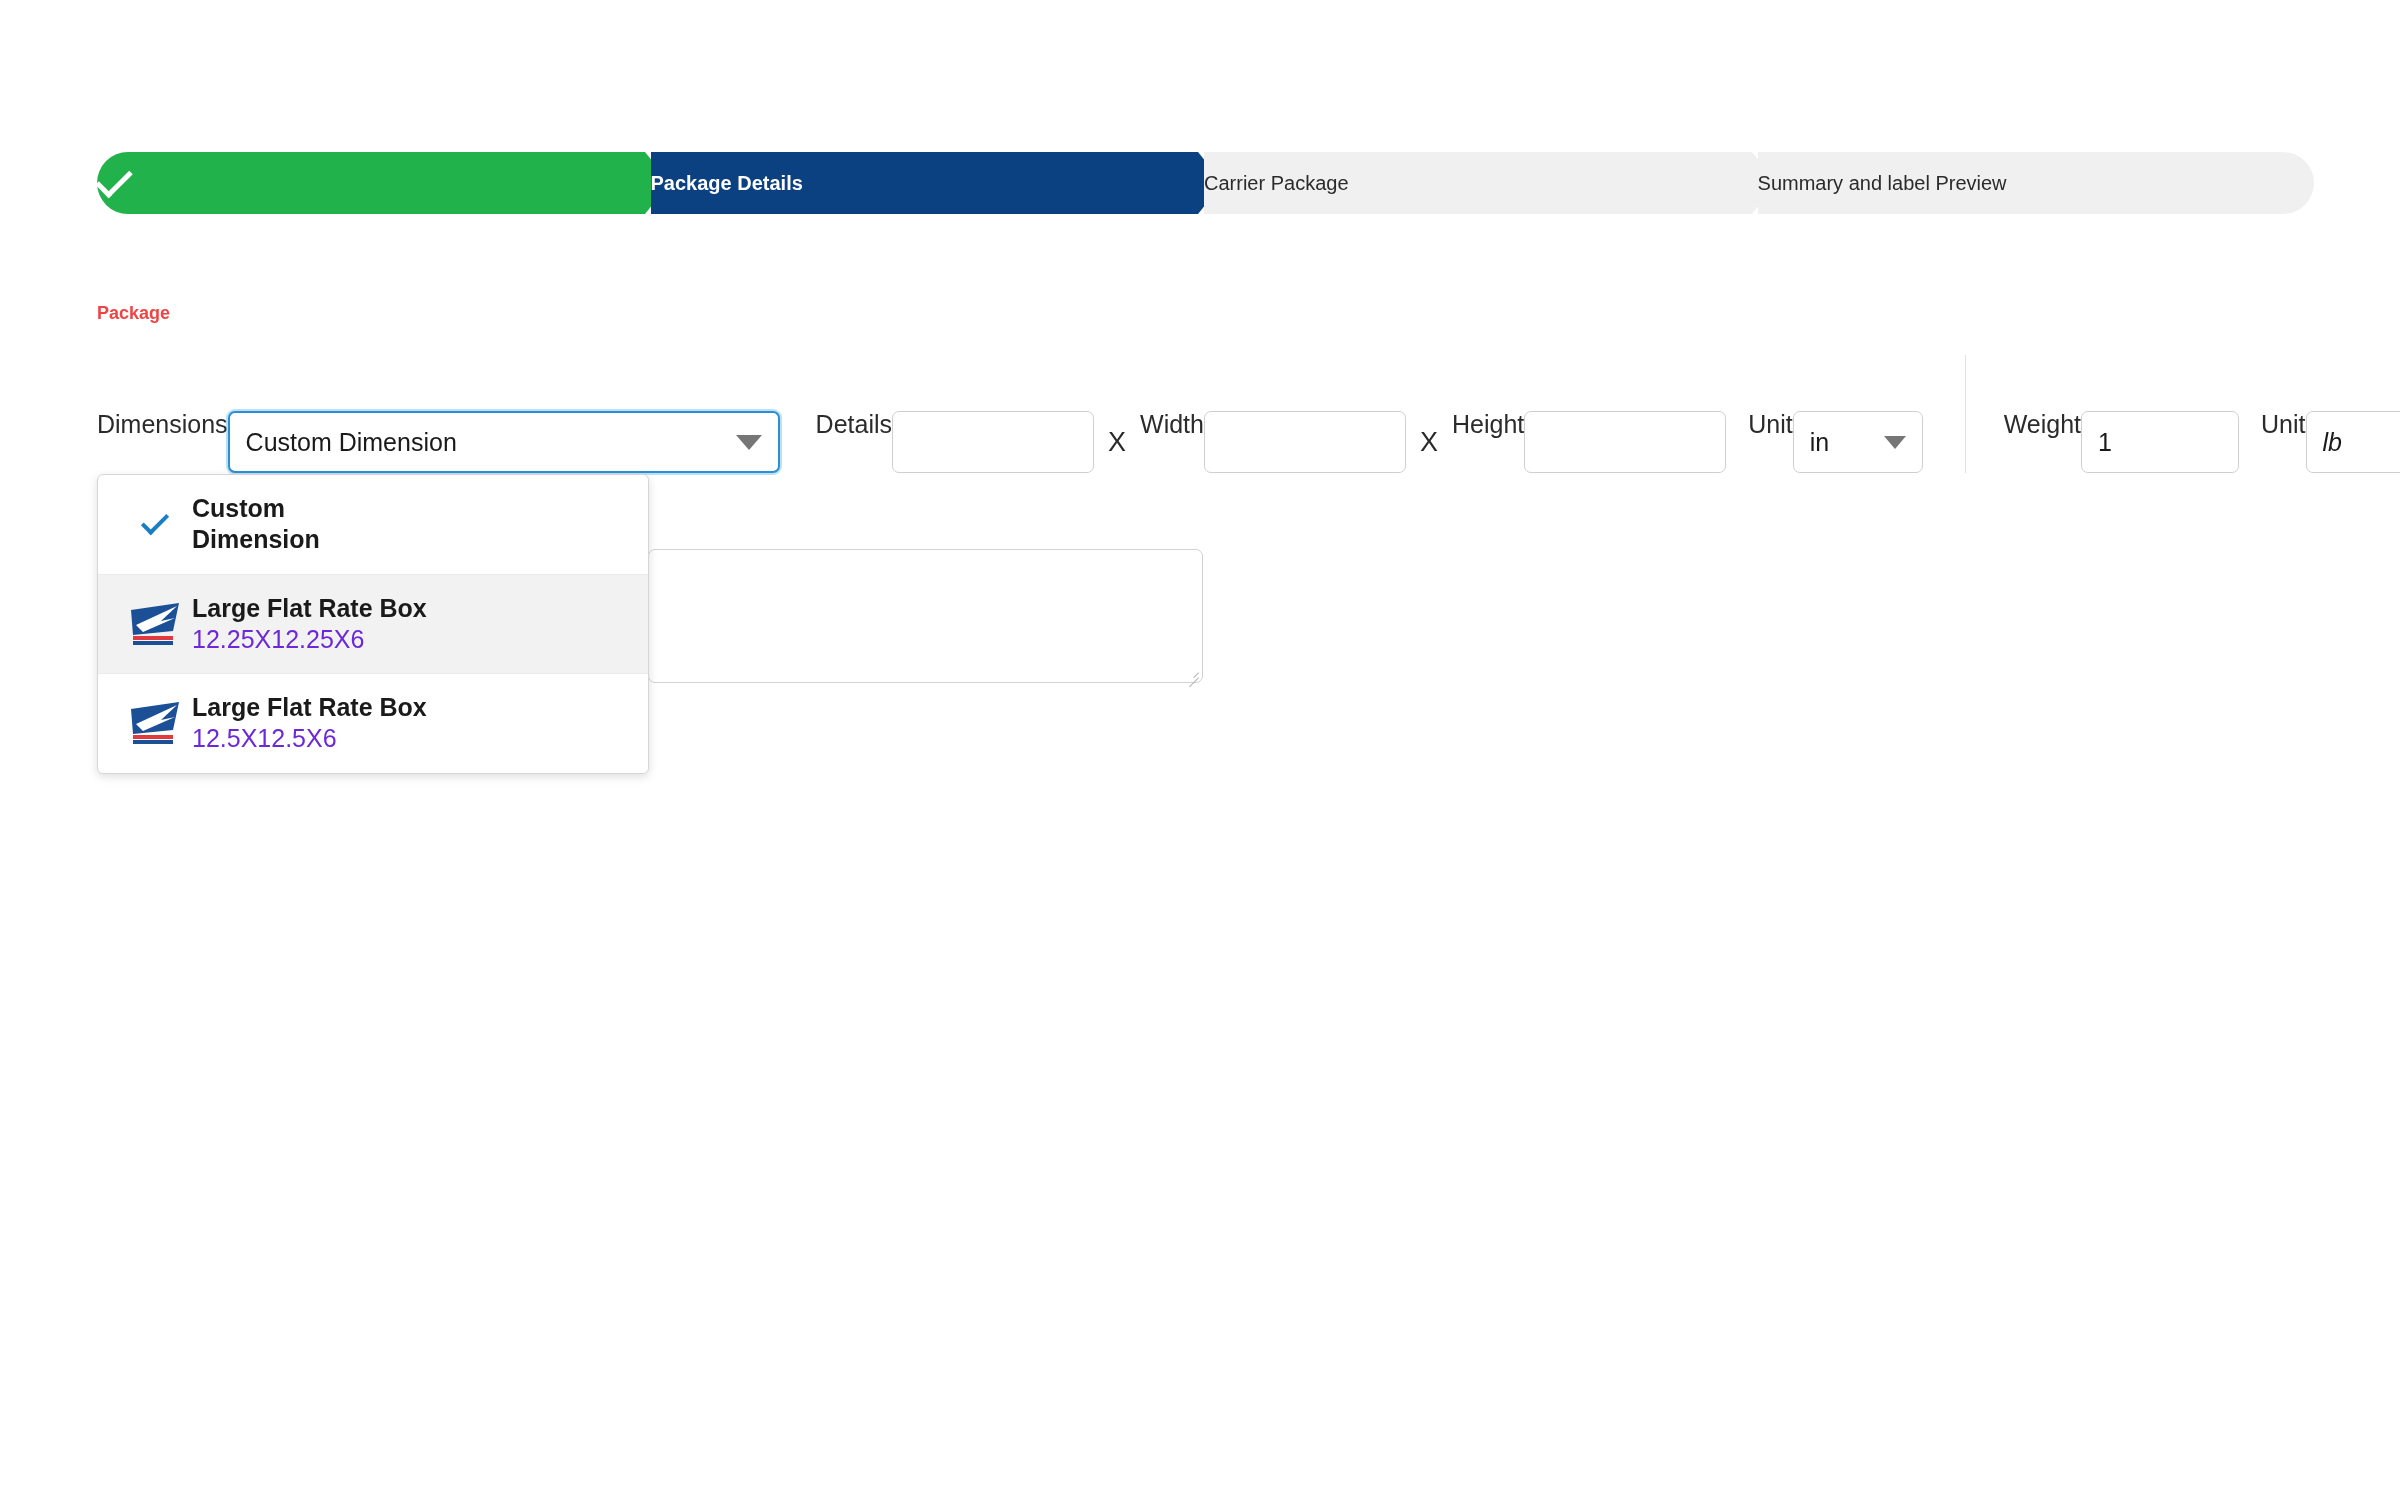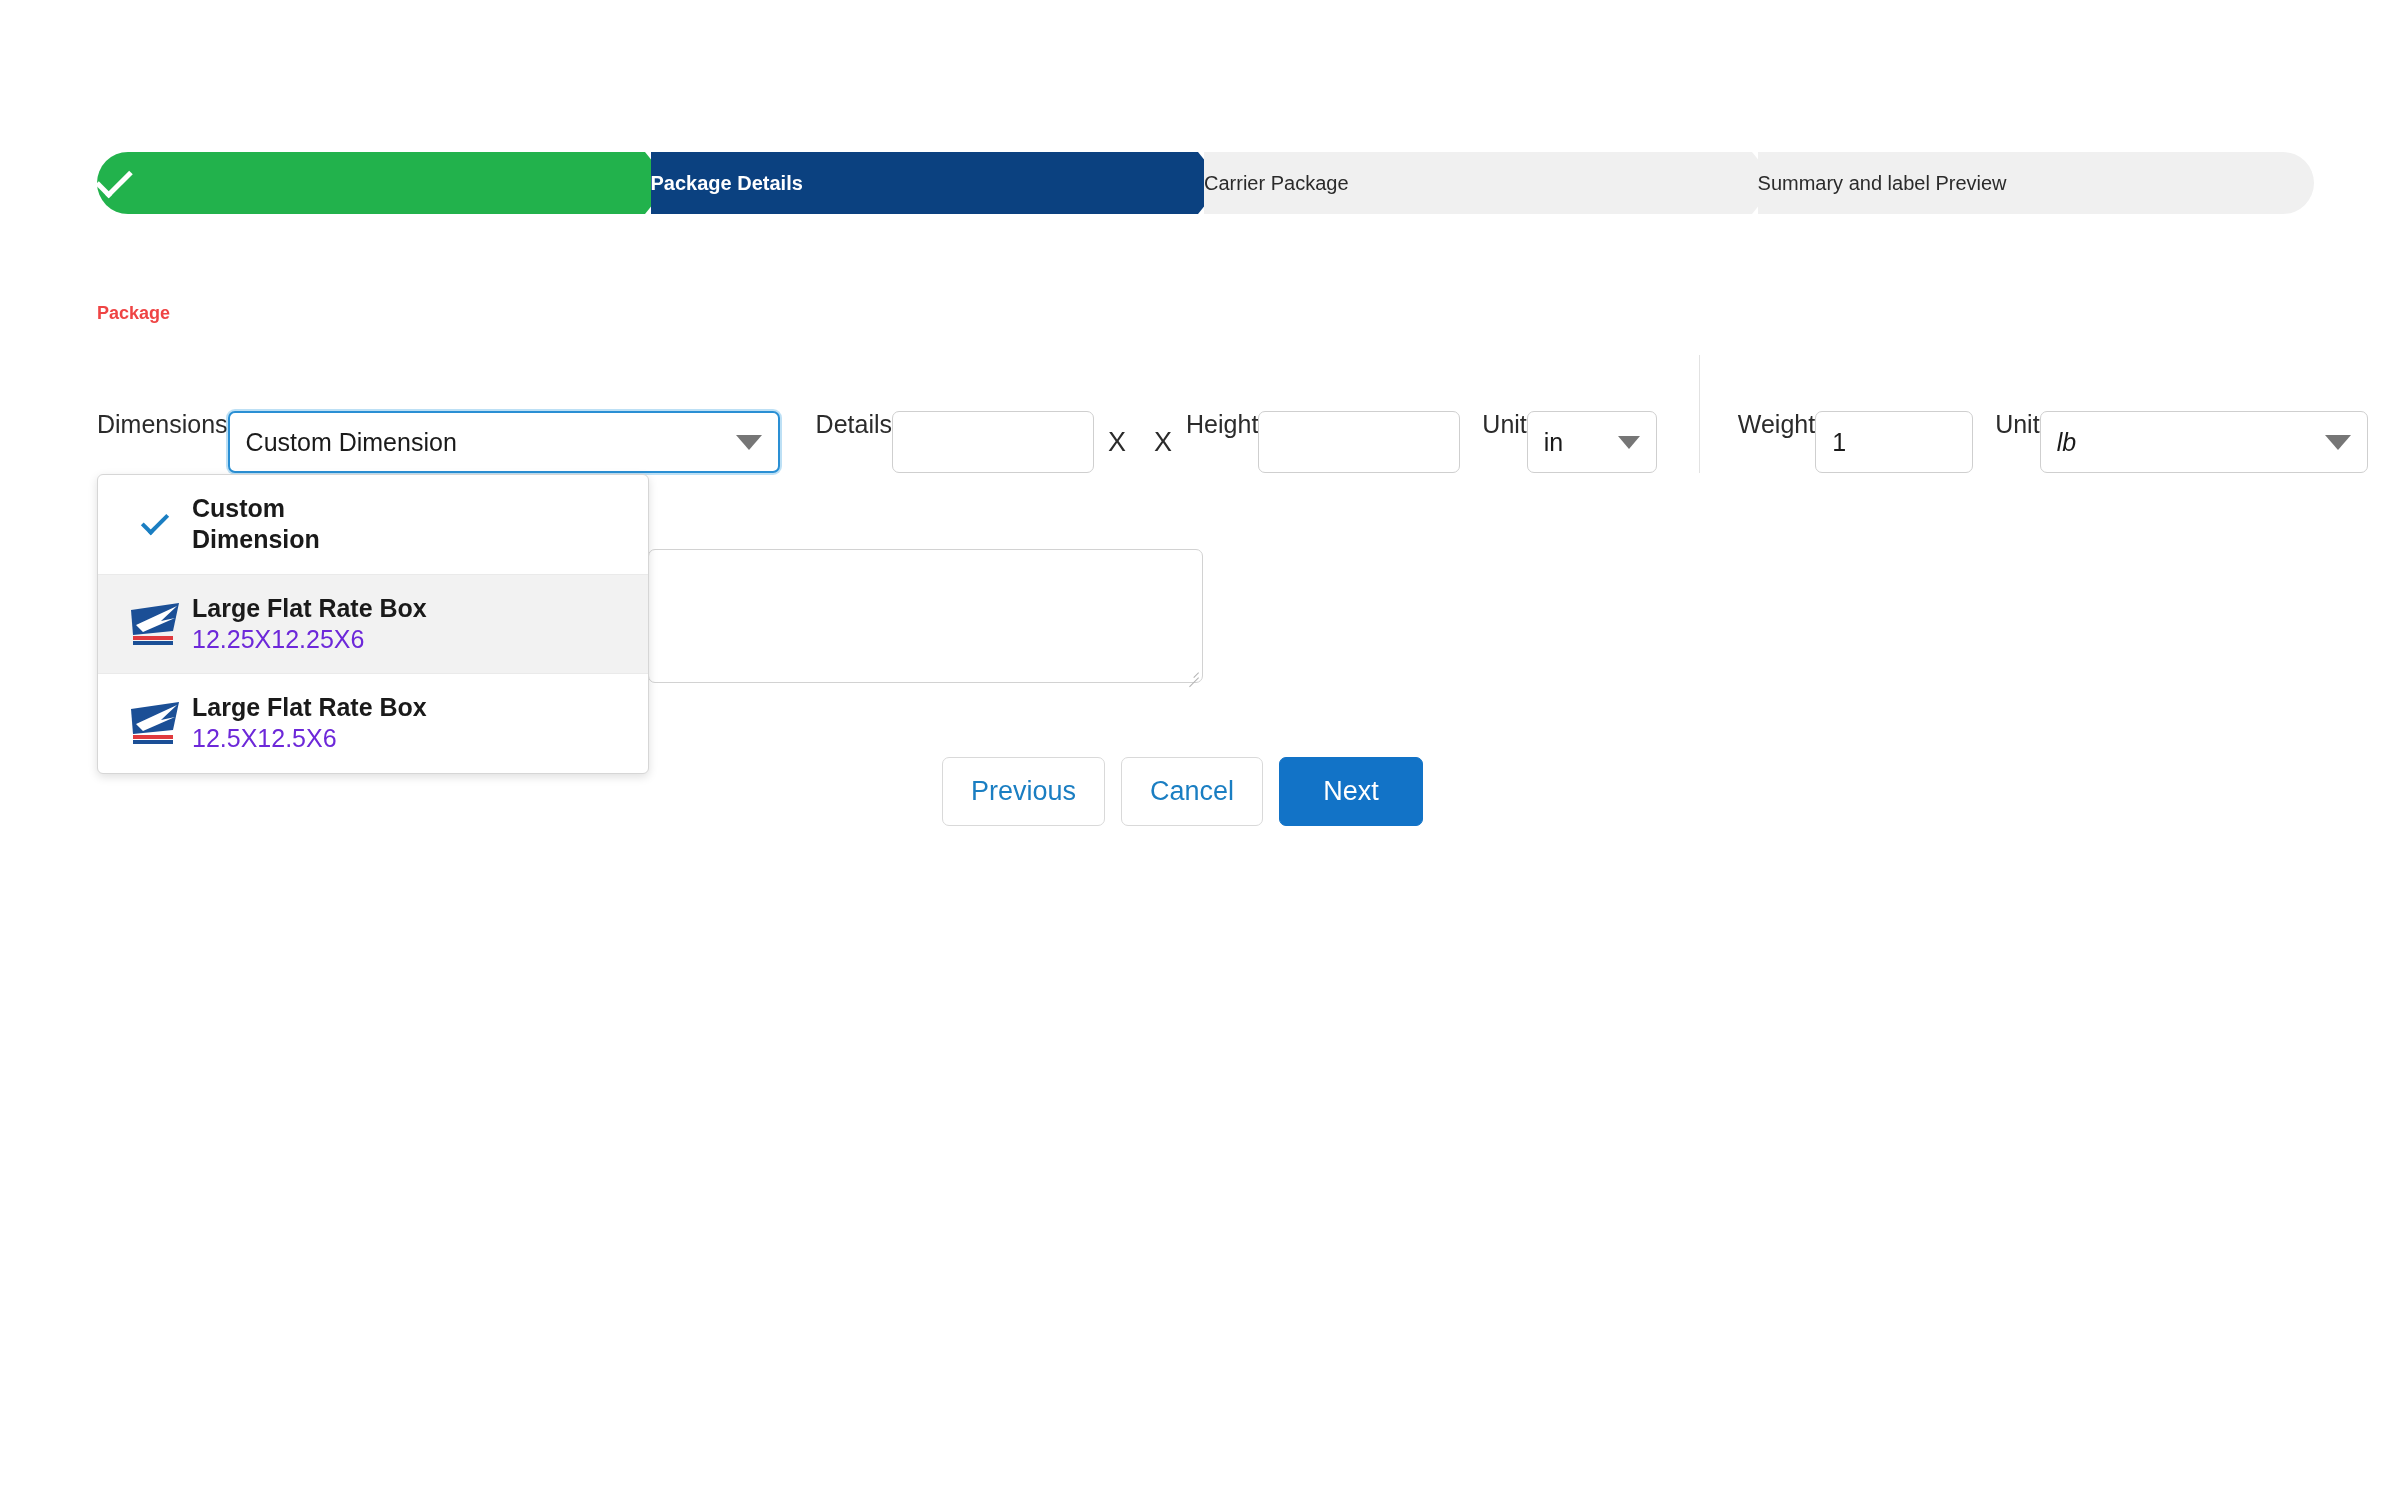--- a/index.html
+++ b/index.html
@@ -269,20 +269,24 @@
 
     <div class="gap-36"></div>
 
     <div class="field">
       <div class="field-label">Details</div>
       <input class="ctl w-len" type="text" value="" placeholder="" style="">
     </div>
 
     <div class="xsep">X</div>
 
+    <div class="field">
+      <div class="field-label">Width</div>
+      <input class="ctl w-len" type="text" value="" placeholder="" style="">
+    </div>
 
     <div class="xsep">X</div>
 
     <div class="field">
       <div class="field-label">Height</div>
       <input class="ctl w-len" type="text" value="" placeholder="" style="">
     </div>
 
     <div class="gap-22"></div>
 
@@ -351,19 +355,14 @@
           <rect x="6" y="40" width="40" height="4" fill="#1b4f96"></rect>
         </svg>
       </span>
       <span class="opt-text">
         <span class="opt-title" style="display:block;">Large Flat Rate Box</span>
         <span class="opt-sub" style="display:block;">12.5X12.5X6</span>
       </span>
     </div>
   </div>
 
-  <div class="btn-row">
-    <div class="btn btn-ghost">Previous</div>
-    <div class="btn btn-ghost">Cancel</div>
-    <div class="btn btn-primary">Next</div>
-  </div>
 
 </div>
 
 </body></html>

